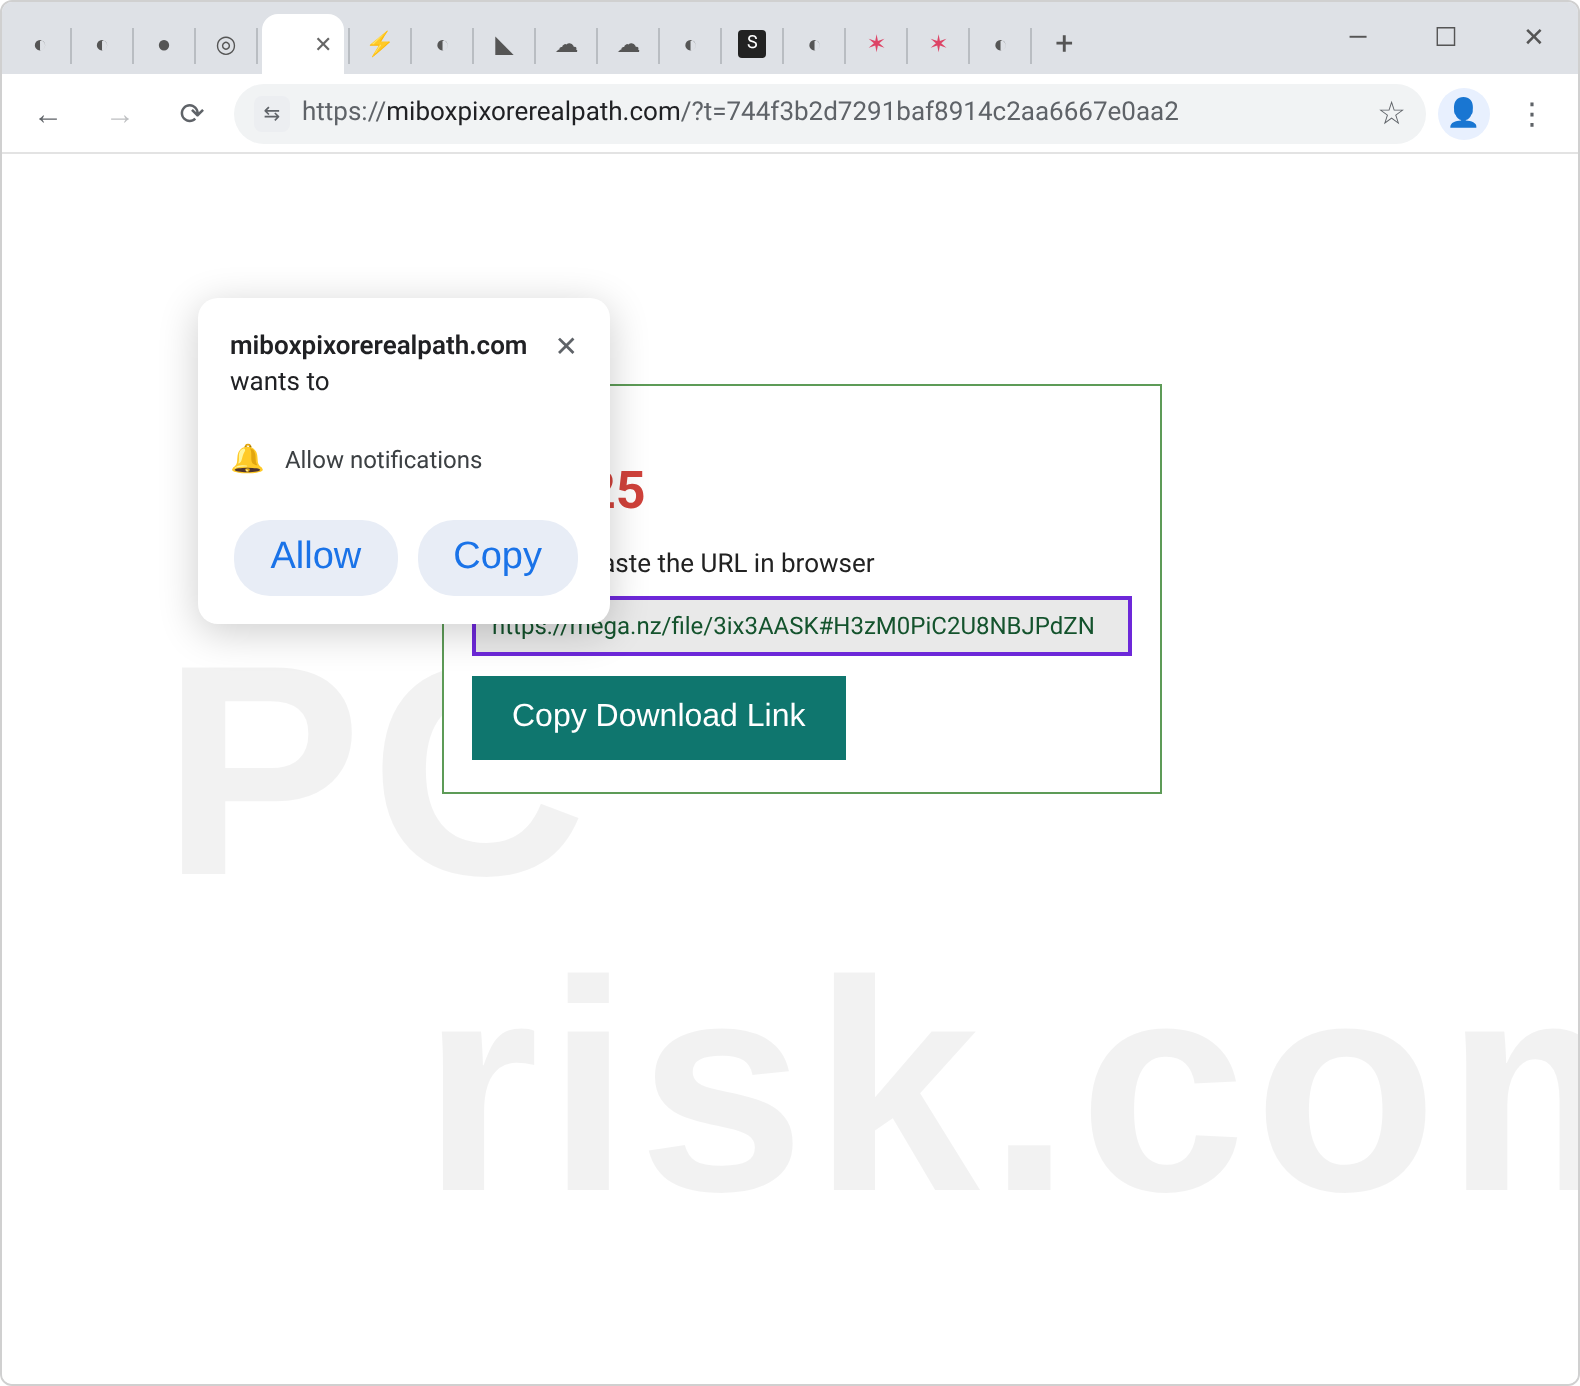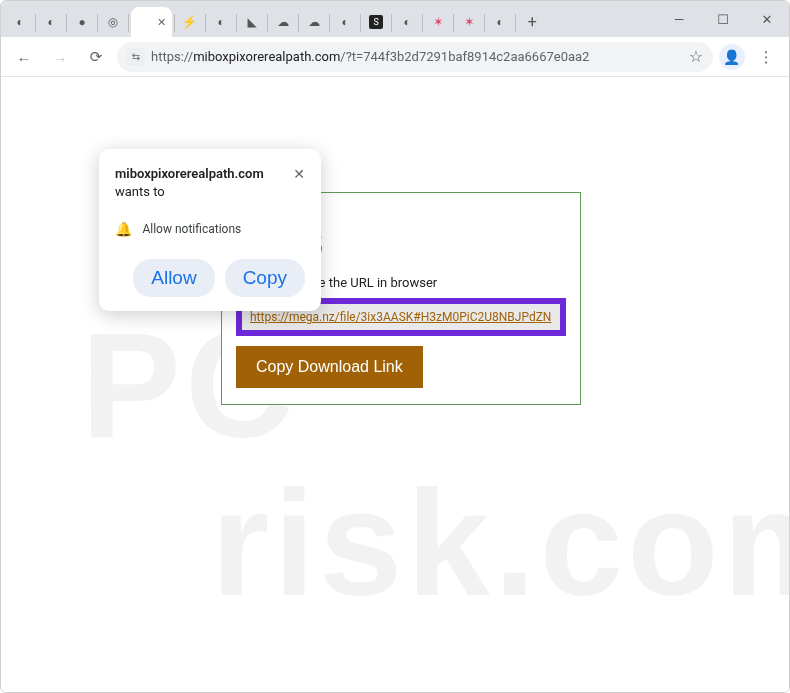--- a/index.html
+++ b/index.html
@@ -110,41 +110,40 @@
       font-size: 14px; color: #333; margin-bottom: 10px;
     }
     .card-title {
       font-size: 26px; font-weight: 700; color: #d0423b;
       margin-bottom: 14px;
     }
     .card-instr { font-size: 13px; color: #222; margin-bottom: 8px; }
     .url-box {
       width: 100%;
       background: #e9e9e9;
-      border: 6px solid #6d28d9;
+      border: 2px solid #6d28d9;
       padding: 6px 8px;
-      font-size: 12px; color: #a16207;
+      font-size: 12px; color: #14532d;
       margin-bottom: 10px;
       white-space: nowrap;
       overflow: hidden;
-      text-decoration: underline;
     }
     .copy-btn {
-      background: #a16207;
+      background: #0f766e;
       color: #fff;
       border: none;
       padding: 12px 20px;
       font-size: 16px;
       cursor: pointer;
     }
     
     .perm-popup {
       position: absolute;
       left: 98px; top: 72px;
-      width: 222px;
+      width: 206px;
       background: #fff;
       border-radius: 10px;
       box-shadow: 0 4px 20px rgba(0,0,0,0.2);
       padding: 16px 16px 14px 16px;
       z-index: 100;
     }
     .perm-head {
       display: flex; align-items: flex-start; justify-content: space-between;
       margin-bottom: 20px;
     }

